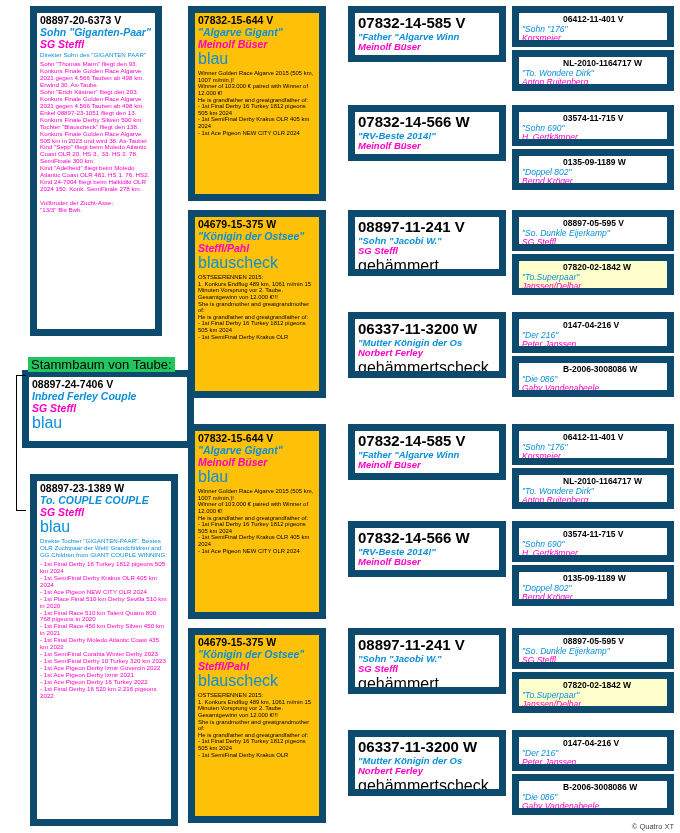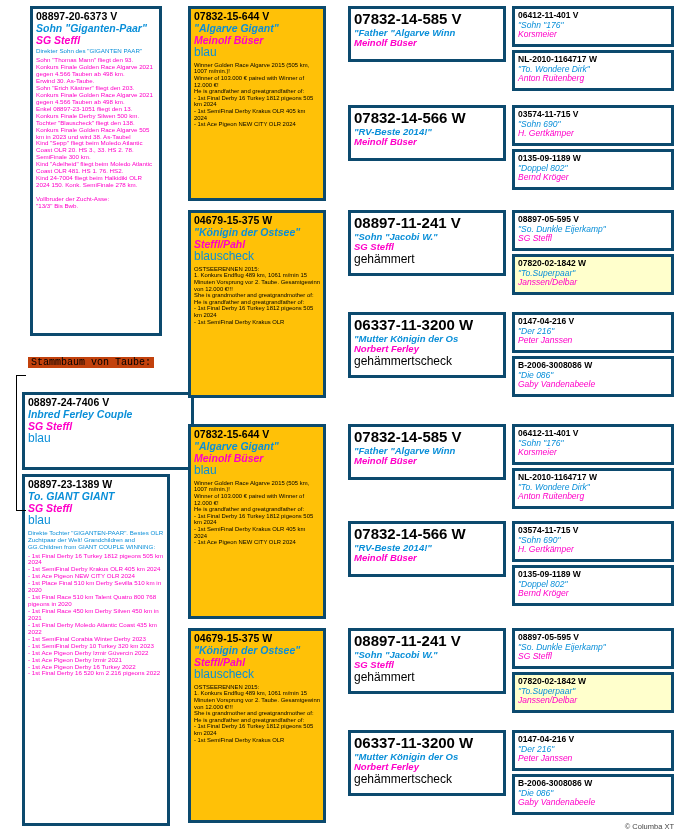--- a/index.html
+++ b/index.html
@@ -7,50 +7,49 @@
     width:680px;height:833px;
     background:#ffffff;
     font-family:"Liberation Sans", sans-serif;
     position:relative;
     overflow:hidden;
   }
   .sheet{position:relative;width:680px;height:833px;}
   .card{
     position:absolute;
     box-sizing:border-box;
-    border:3px solid #0c4a6e;
+    border:7px solid #0c4a6e;
     background:#ffffff;
     overflow:hidden;
     padding:2px 3px;
     line-height:1.12;
   }
   .card .ring{font-weight:bold;font-size:10.5px;color:#000;display:block;}
   .card .name{font-weight:bold;font-style:italic;font-size:10.5px;color:#0a8fd8;display:block;}
   .card .owner{font-weight:bold;font-size:10.5px;color:#ff00c8;display:block;font-style:italic;}
-  .card .color{font-size:12px;color:#0a8fd8;display:block;}
+  .card .color{font-size:16px;color:#0a8fd8;display:block;}
   .card .note{font-size:6.2px;color:#ff00c8;display:block;margin-top:2px;white-space:pre-line;}
   .card .note-blue{font-size:6.2px;color:#0a8fd8;display:block;margin-top:2px;white-space:pre-line;}
   .yellow{background:#ffc107;}
   .paleyellow{background:#ffffcc;}
   .small .ring{font-size:15px;}
   .small .name{font-size:9.5px;}
   .small .owner{font-size:9.5px;}
-  .tiny .ring{font-size:8.5px;font-weight:bold;}
+  .tiny .ring{font-size:8.5px;font-weight:bold;margin-left:41px;}
   .tiny .name{font-size:8.5px;font-style:italic;font-weight:normal;color:#0a8fd8;}
   .tiny .owner{font-size:8.5px;color:#ff00c8;font-weight:normal;}
   .connector{position:absolute;background:#000;}
   .vline{width:1px;}
   .hline{height:1px;}
   .stammbaum{
     position:absolute;
-    font-size:10px;
+    font-size:13px;
     color:#000;
-    background:#c2410c;
+    background:#22c55e;
     padding:0 3px;
-    font-family:Liberation Mono, monospace;
   }
   .credit{
     position:absolute;
     right:6px;bottom:2px;
     font-size:7.5px;
     color:#444;
   }
 </style>
 </head>
 <body>
@@ -68,32 +67,32 @@
 Enkel 08897-23-1051 fliegt den 13. Konkurs Finale Derby Silwen 500 km.
 Tochter "Blauscheck" fliegt den 138. Konkurs Finale Golden Race Algarve 505 km in 2023 und wird 38. As-Taubel
 Kind "Sepp" fliegt beim Moledo Atlantic Coast OLR 20. HS 3., 33. HS 2. 78. SemiFinale 300 km.
 Kind "Adelheid" fliegt beim Moledo Atlantic Coast OLR 481. HS 1. 76. HS2.
 Kind 24-7004 fliegt beim Halkidiki OLR 2024 150. Konk. SemiFinale 278 km.
 
 Vollbruder der Zucht-Asse:
 "13/3" Bis Bwb.</span>
   </div>
 
-  <div class="card" style="left:22px;top:392px;width:172px;height:78px;">
+  <div class="card" style="left:22px;top:370px;width:172px;height:78px;">
     <span class="ring">08897-24-7406 V</span>
     <span class="name">Inbred Ferley Couple</span>
     <span class="owner">SG Steffl</span>
     <span class="color">blau</span>
   </div>
 
   <div class="stammbaum" style="left:28px;top:357px;">Stammbaum von Taube:</div>
 
-  <div class="card" style="left:22px;top:474px;width:148px;height:352px;">
+  <div class="card" style="left:30px;top:474px;width:148px;height:352px;">
     <span class="ring">08897-23-1389 W</span>
-    <span class="name">To. GIANT GIANT</span>
+    <span class="name">To. COUPLE COUPLE</span>
     <span class="owner">SG Steffl</span>
     <span class="color">blau</span>
     <span class="note-blue">Direkte Tochter "GIGANTEN-PAAR". Bestes OLR Zuchtpaar der Welt! Grandchildren and GG.Children from GIANT COUPLE WINNING:</span>
     <span class="note">- 1st Final Derby 16 Turkey 1812 pigeons 505 km 2024
 - 1st SemiFinal Derby Krakus OLR 405 km 2024
 - 1st Ace Pigeon NEW CITY OLR 2024
 - 1st Place Final 510 km Derby Sevilla 510 km in 2020
 - 1st Final Race 510 km Talent Quatro 800 768 pigeons in 2020
 - 1st Final Race 450 km Derby Silven 450 km in 2021
 - 1st Final Derby Moledo Atlantic Coast 435 km 2022
@@ -282,14 +281,14 @@
     <span class="ring">0147-04-216 V</span>
     <span class="name">"Der 216"</span>
     <span class="owner">Peter Janssen</span>
   </div>
   <div class="card tiny" style="left:512px;top:774px;width:162px;height:41px;">
     <span class="ring">B-2006-3008086 W</span>
     <span class="name">"Die 086"</span>
     <span class="owner">Gaby Vandenabeele</span>
   </div>
 
-  <div class="credit">© Columba XT</div>
+  <div class="credit">© Quatro XT</div>
 </div>
 
 </body></html>

